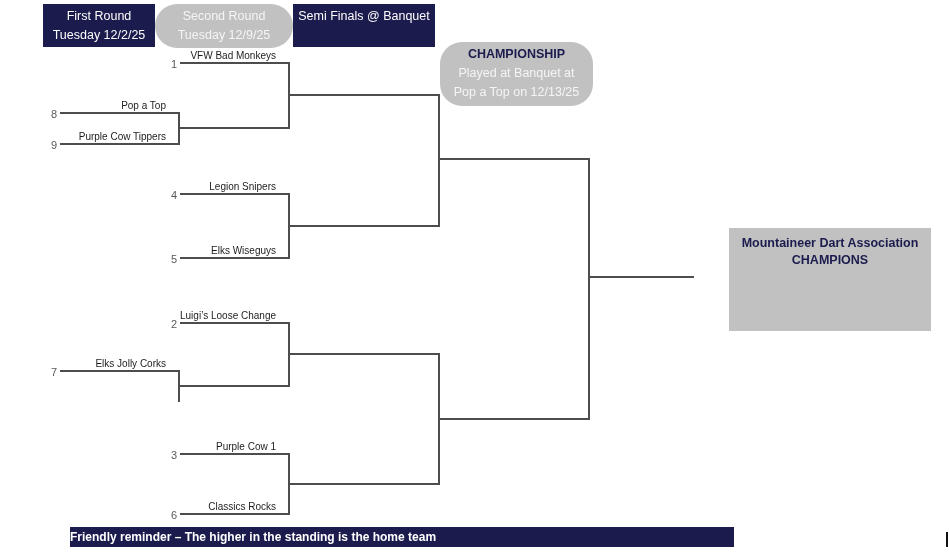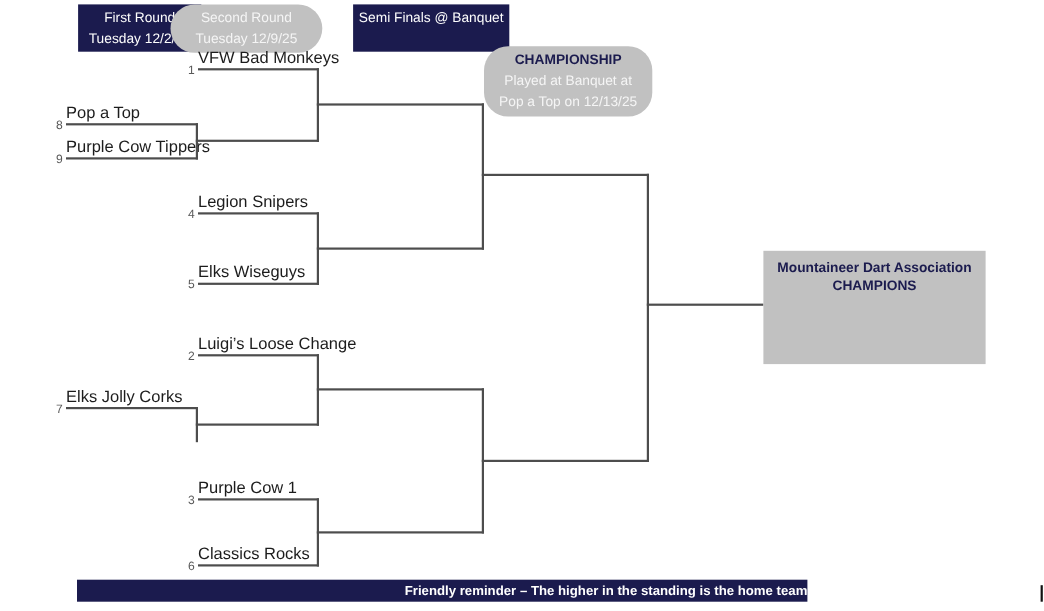--- a/index.html
+++ b/index.html
@@ -5,50 +5,50 @@
   html,body{margin:0;padding:0;background:#ffffff;}
   #page{
     position:relative;width:949px;height:555px;background:#ffffff;overflow:hidden;
     font-family:"Liberation Sans","DejaVu Sans",sans-serif;
   }
   
   .round-box{
     position:absolute;box-sizing:border-box;text-align:center;
     font-size:12.5px;line-height:19px;padding-top:3px;color:#fdfdfd;
   }
-  .navy{background:#1b1b4e;margin-left:28px;}
+  .navy{background:#1b1b4e;}
   .grayb{background:#c1c1c1;border-radius:22px;}
   .round-box .t{display:block;white-space:nowrap;}
   .champ-title{color:#1b1b4e;font-weight:bold;}
   .gray-sub{color:#f5f5f5;}
   
   .h{position:absolute;height:2px;background:#4d4d4d;}
   .v{position:absolute;width:2px;background:#4d4d4d;}
   
   .slot{position:absolute;box-sizing:border-box;height:20px;border-bottom:2px solid #4d4d4d;}
   .slot .label{
-    position:absolute;left:0;right:14px;bottom:1px;text-align:left;
-    font-size:15px;color:#1c1c1c;white-space:nowrap;
+    position:absolute;left:0;right:14px;bottom:1px;text-align:right;
+    font-size:10px;color:#1c1c1c;white-space:nowrap;
   }
   .slot .seed{
     position:absolute;right:100%;margin-right:3px;bottom:-8px;
     font-size:11px;color:#595959;
   }
   
   .champion-box{
-    position:absolute;left:694px;top:228px;width:202px;height:103px;
+    position:absolute;left:729px;top:228px;width:202px;height:103px;
     background:#c1c1c1;box-sizing:border-box;padding-top:7px;text-align:center;
     color:#1b1b4e;font-weight:bold;font-size:12.5px;line-height:17px;
   }
   .champion-box span{display:block;}
   
   .footer-bar{
     position:absolute;left:70px;top:527px;width:664px;height:20px;
     background:#1b1b4e;color:#ffffff;font-weight:bold;font-size:12px;
-    text-align:right;line-height:20px;white-space:nowrap;
+    text-align:left;line-height:20px;white-space:nowrap;
   }
   .edge-mark{position:absolute;left:946px;top:532px;width:2px;height:15px;background:#111111;}
 </style>
 </head>
 <body>
 
 <div id="page">
 
   <div class="round-box navy" style="left:43px;top:4px;width:112px;height:43px;">
     <span class="t">First Round</span>

